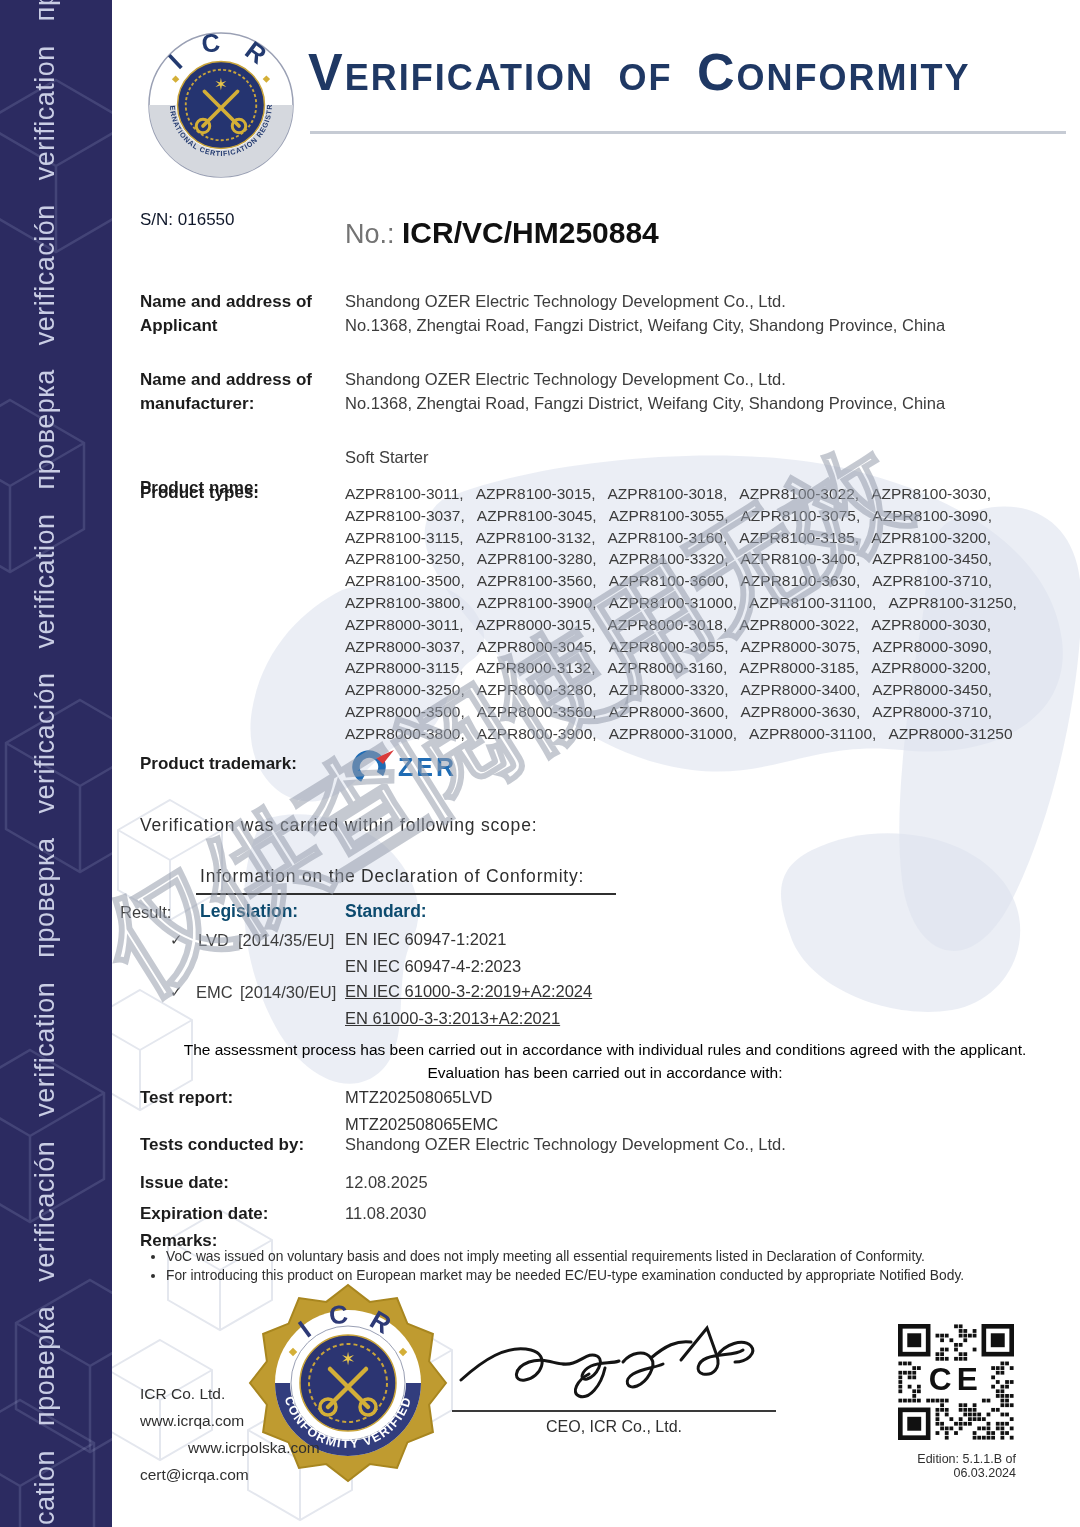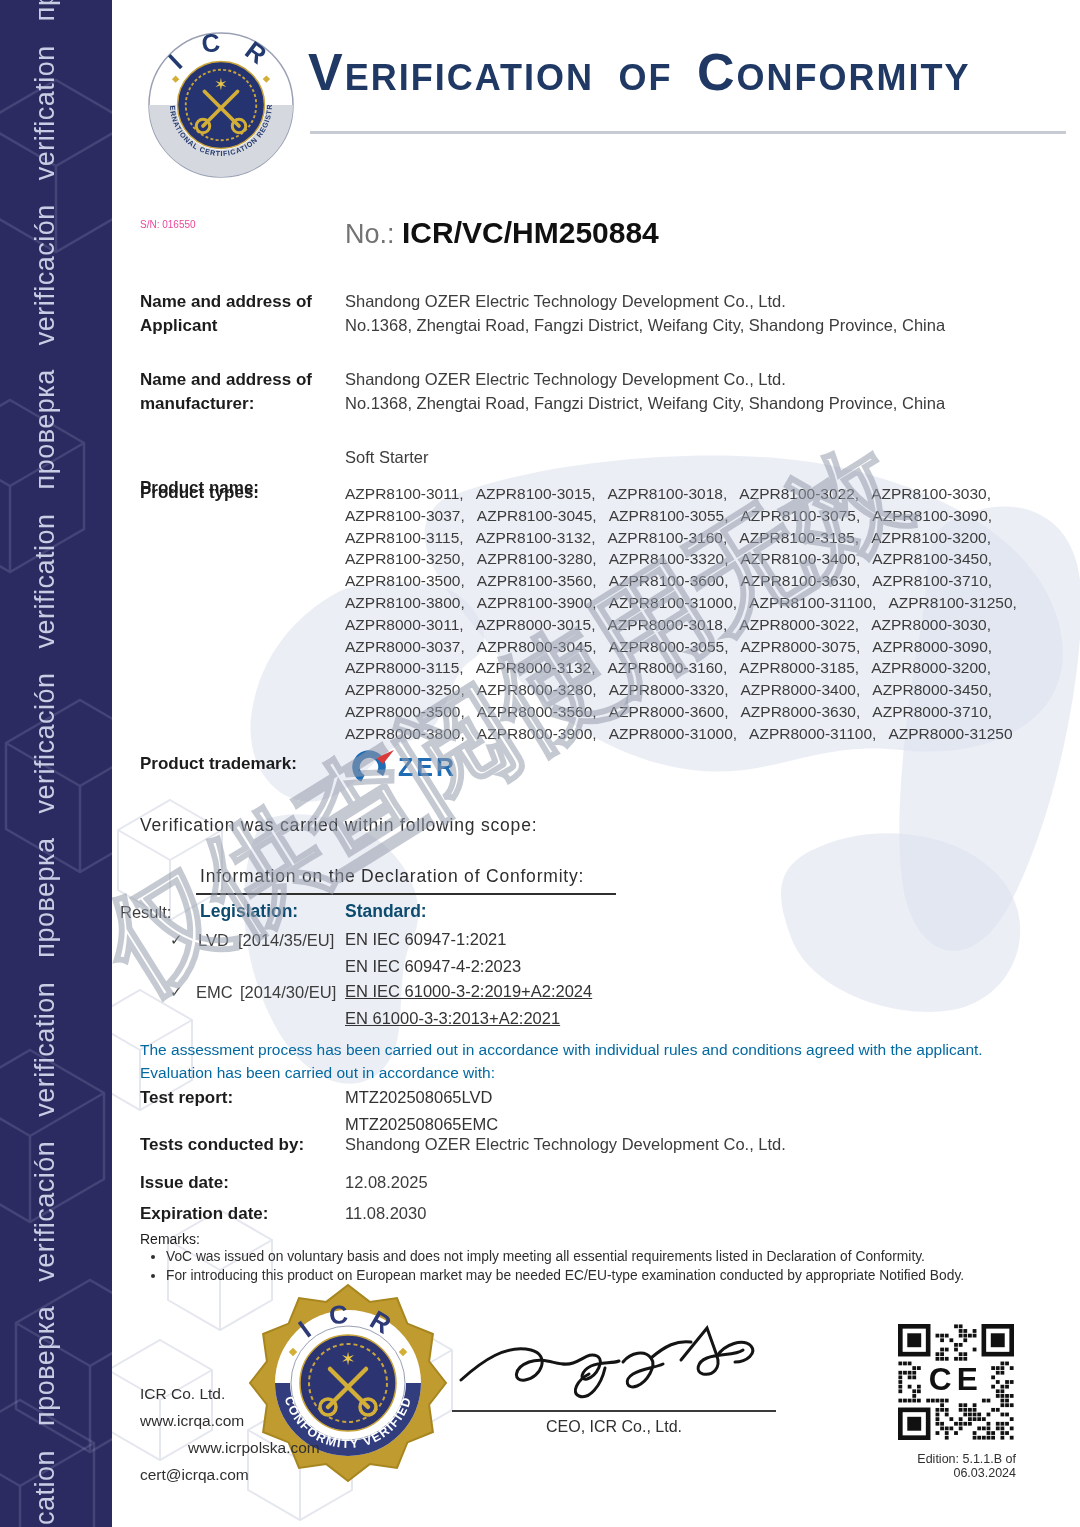--- a/index.html
+++ b/index.html
@@ -17,34 +17,34 @@
     font-size:118px;font-weight:bold;letter-spacing:-4px;color:rgba(255,255,255,0);
     -webkit-text-stroke:2.2px rgba(150,156,172,.55);
     transform:rotate(-32deg);transform-origin:0 50%;}
   
   .content{z-index:2;}
   .label{font-weight:bold;color:#1c1c1c;font-size:17px;line-height:24px;white-space:pre-line;}
   .value{font-size:16.5px;line-height:23.5px;color:#3c3c3c;white-space:pre-line;}
   .title{font-variant:small-caps;font-weight:600;color:#1f3864;font-size:52px;
          letter-spacing:2px;word-spacing:8px;}
   .title-rule{background:#c6cbd4;height:3px;}
-  .serial{font-size:10px;color:#ec4899;margin-top:9px;}
+  .serial{font-size:17px;color:#0f172a;}
   .no-label{font-size:27px;color:#737373;}
   .no-value{font-size:30px;font-weight:bold;color:#101010;}
   .ptype-row{font-size:15.5px;line-height:21.8px;white-space:pre;color:#3c3c3c;}
   .scope{font-size:17.5px;letter-spacing:.8px;color:#2e2e2e;}
   .decl-title{font-size:17.5px;letter-spacing:.8px;color:#2e2e2e;}
   .decl-rule{background:#2f2f2f;height:2px;}
   .decl-col{font-weight:bold;color:#0c4a6e;font-size:17.5px;}
   .decl-result{font-size:16.5px;color:#3c3c3c;}
   .check{font-size:15px;color:#3a3a3a;}
   .std{font-size:16.5px;line-height:27px;white-space:pre-line;color:#333;}
-  .para{font-size:15.5px;line-height:23px;white-space:pre-line;color:#0369a1;}
+  .para{font-size:15.5px;line-height:23px;white-space:pre-line;color:#000000;text-align:center;}
   .rep-val{font-size:16.5px;line-height:27px;white-space:pre-line;color:#333;}
-  .remarks-label{font-weight:normal;font-size:14px;color:#1c1c1c;text-align:center;}
+  .remarks-label{font-weight:bold;font-size:17px;color:#1c1c1c;text-align:center;}
   ul.remarks{margin:0;padding-left:18px;}
   ul.remarks li{font-size:13.8px;line-height:18.8px;color:#2f2f2f;}
   .footer-line{font-size:15.5px;color:#2f2f2f;line-height:27.5px;}
   .sig-rule{border-top:2px solid #3a3a3a;}
   .ceo{font-size:16px;color:#2f2f2f;text-align:center;}
   .edition{font-size:12.5px;color:#2f2f2f;text-align:right;}
   .hexLight{fill:none;stroke:#e4e7ee;stroke-width:2;}
   .hexNavy{fill:none;stroke:rgba(195,200,238,.16);stroke-width:2.5;}
   .map{fill:#dde3ee;opacity:.6;}
 </style>

